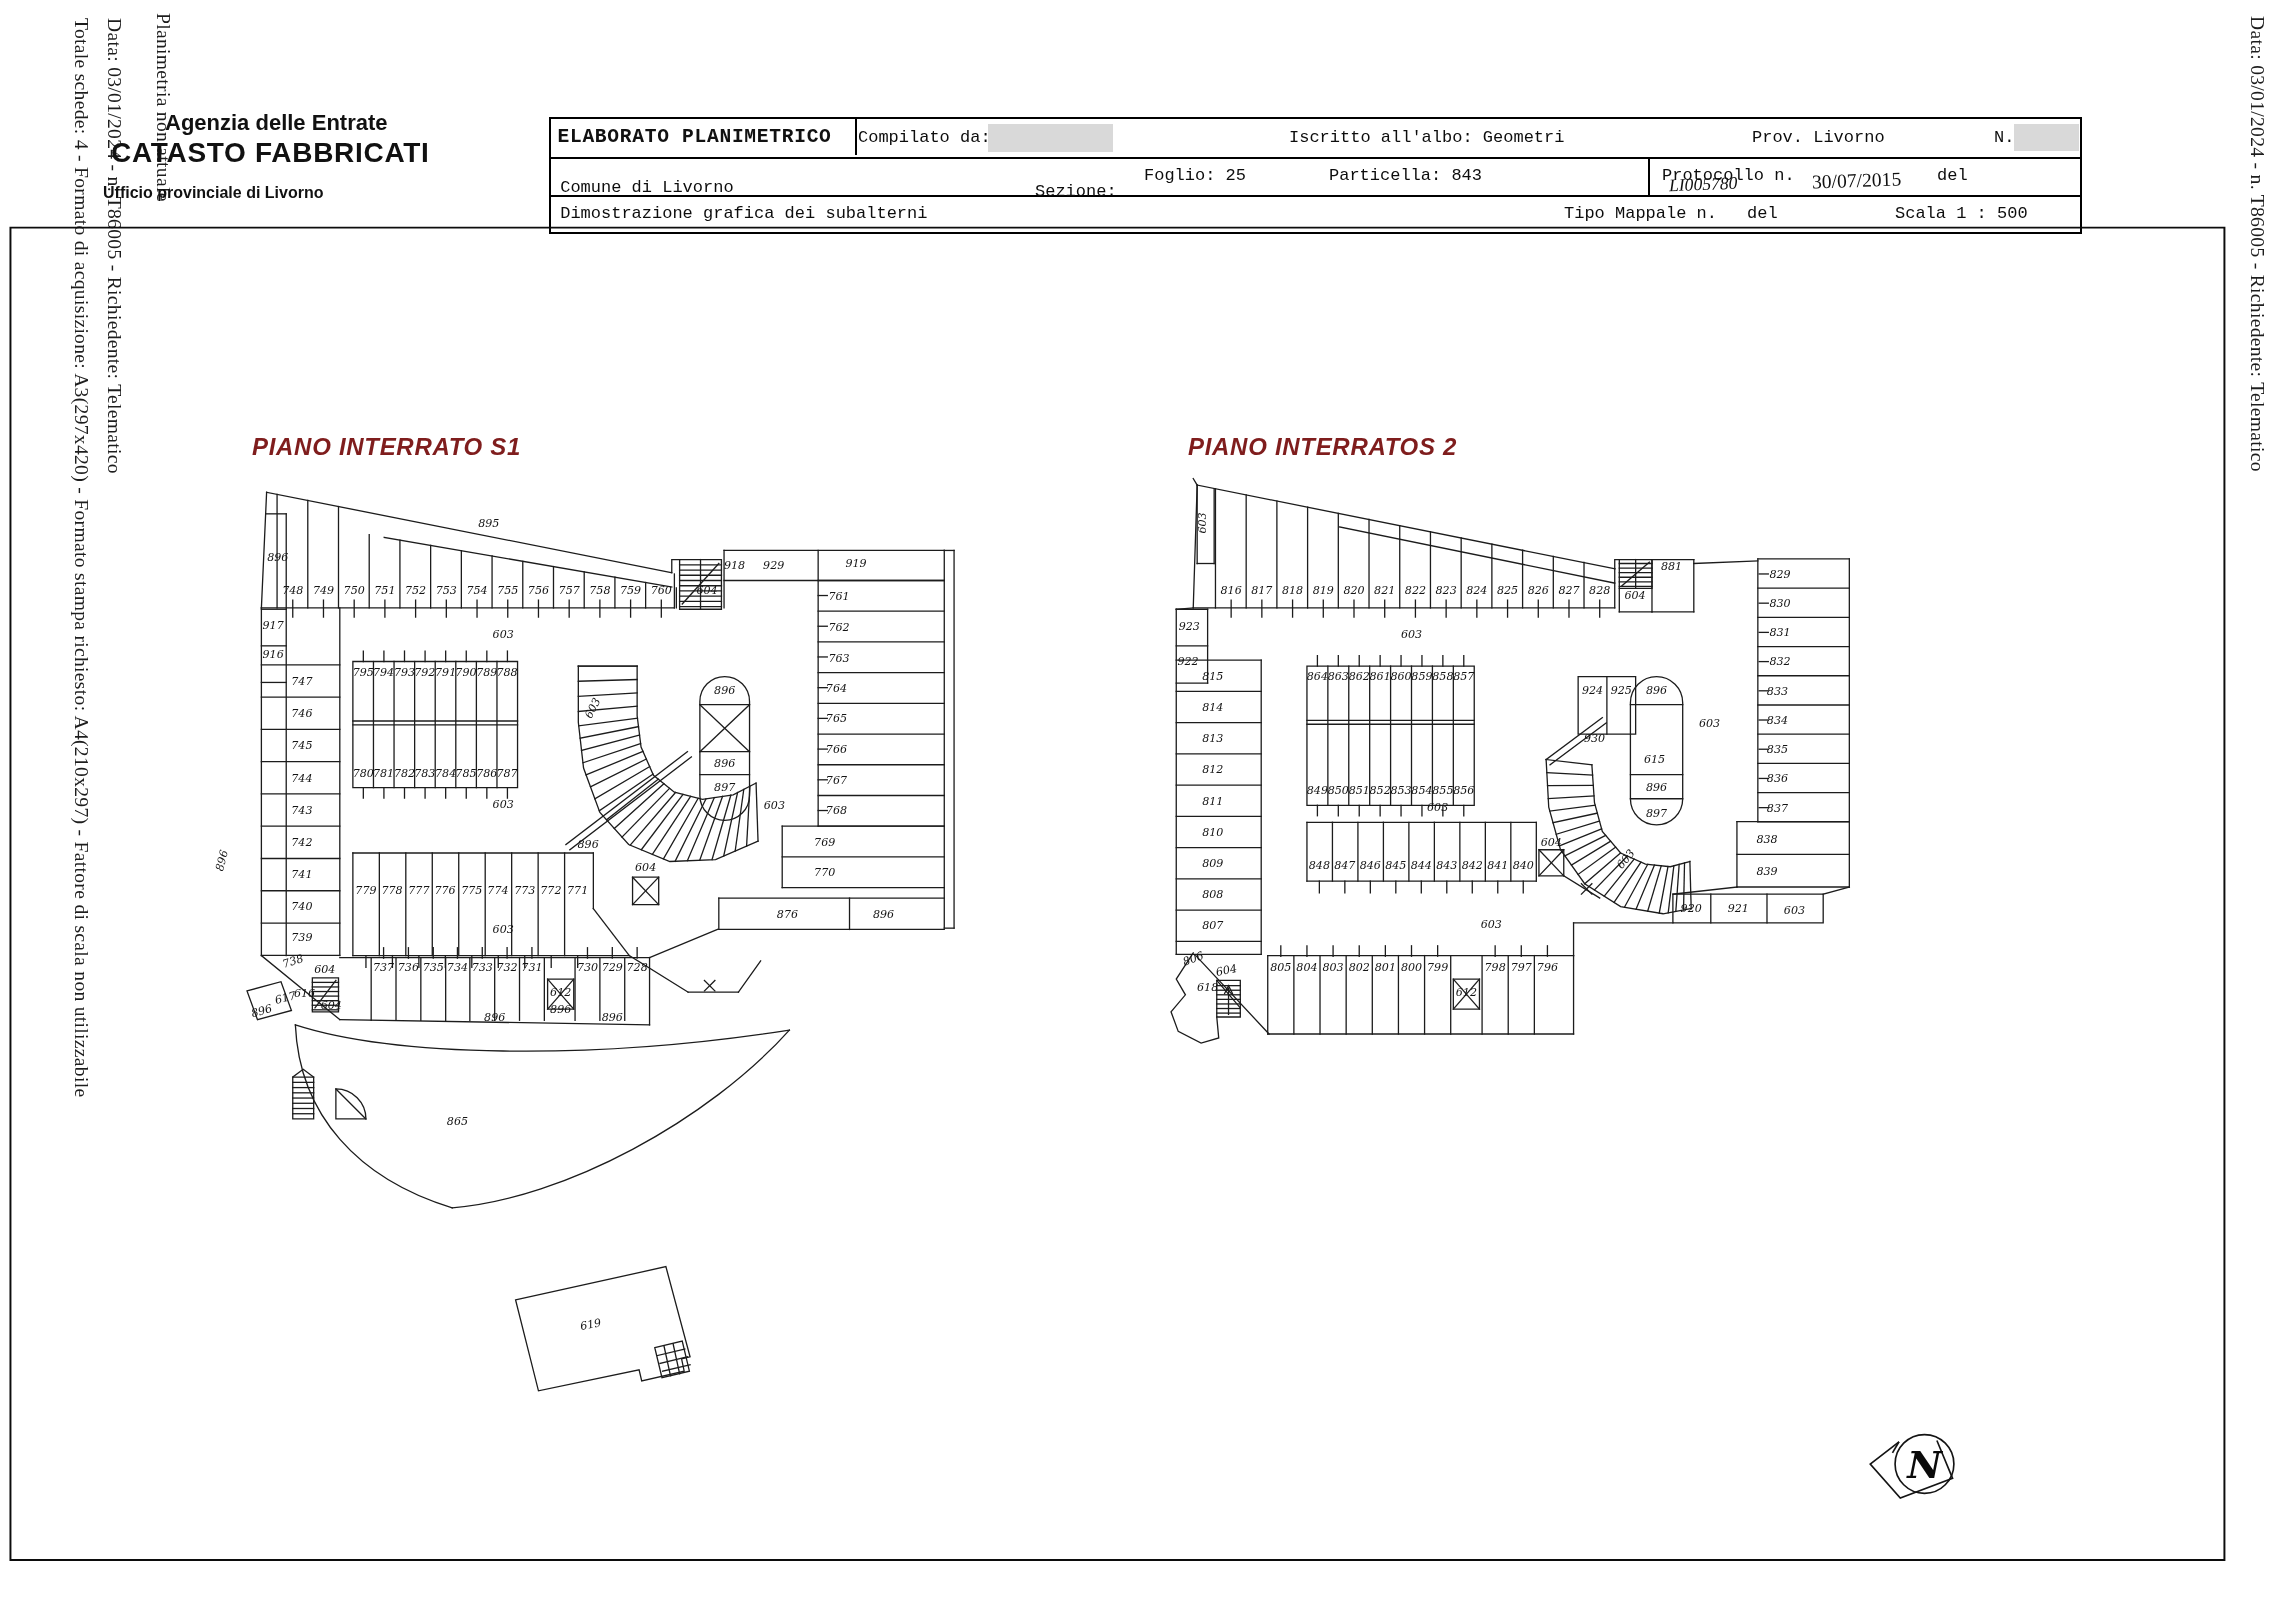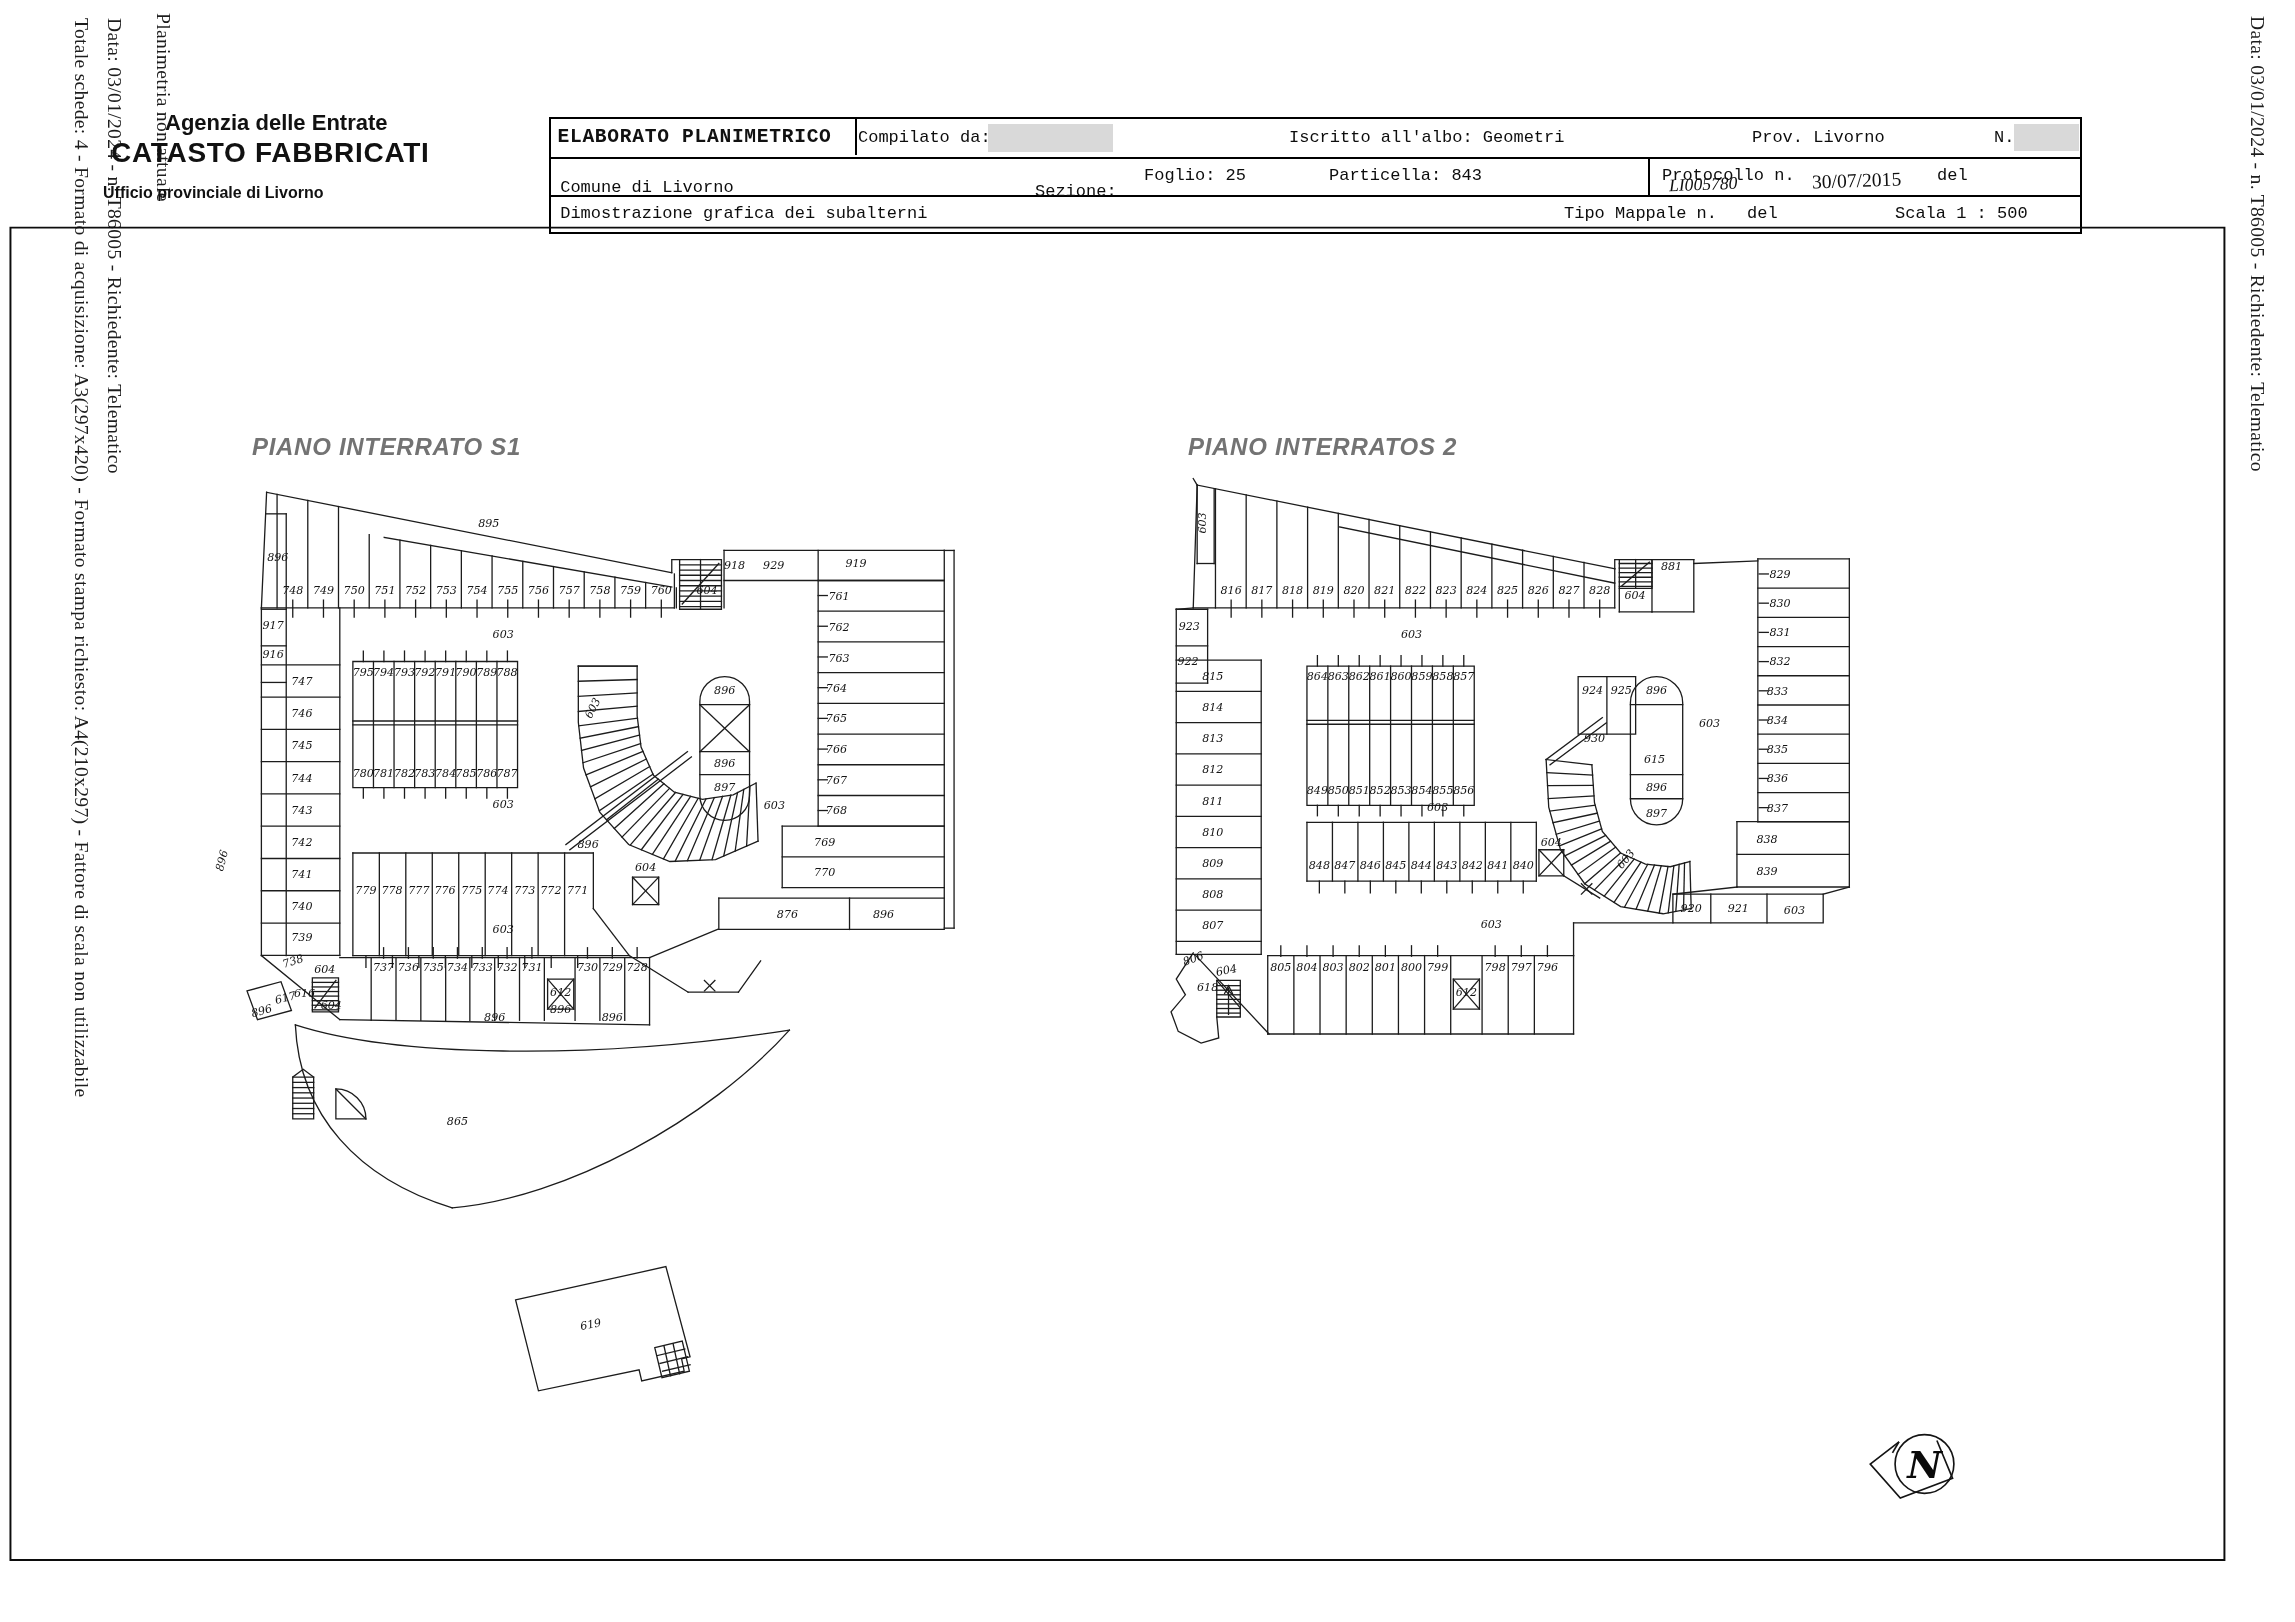--- a/index.html
+++ b/index.html
@@ -17,21 +17,21 @@
   
   #htable{position:absolute;left:549px;top:117px;width:1529px;height:113px;border:2px solid #000;}
   #htable .row2{position:absolute;left:0;top:38px;width:100%;height:0;border-top:2px solid #000;}
   #htable .row3{position:absolute;left:0;top:76px;width:100%;height:0;border-top:2px solid #000;}
   #htable .cell-title{position:absolute;left:0;top:0;width:297px;height:36px;border-right:2px solid #000;
       display:flex;align-items:center;padding-left:6.5px;font:bold 19.6px "Liberation Mono",monospace;letter-spacing:0.7px;}
   .mono{font-family:"Liberation Mono",monospace;font-size:17px;white-space:nowrap;color:#0d0d0d;}
   .redact{background:#d9d9d9;}
   .stamp{font-family:"Liberation Serif",serif;color:#101010;white-space:nowrap;}
   
-  .plan-title{position:absolute;font-style:italic;font-weight:600;font-size:24px;letter-spacing:0.7px;color:#737373;}
+  .plan-title{position:absolute;font-style:italic;font-weight:600;font-size:24px;letter-spacing:0.7px;color:#7f1d1d;}
   
   .plan-num{font:italic 17px "DejaVu Serif",serif;fill:#141414;text-anchor:middle;}
   .compass-n{font:italic bold 58px "DejaVu Serif",serif;fill:#0a0a0a;text-anchor:middle;}
   #footer-line{position:absolute;left:188px;top:1541px;font-family:"Liberation Serif",serif;
       font-size:21.6px;white-space:nowrap;color:#141414;}
   svg{position:absolute;left:0;top:0;}
 </style>
 </head>
 <body>
 

